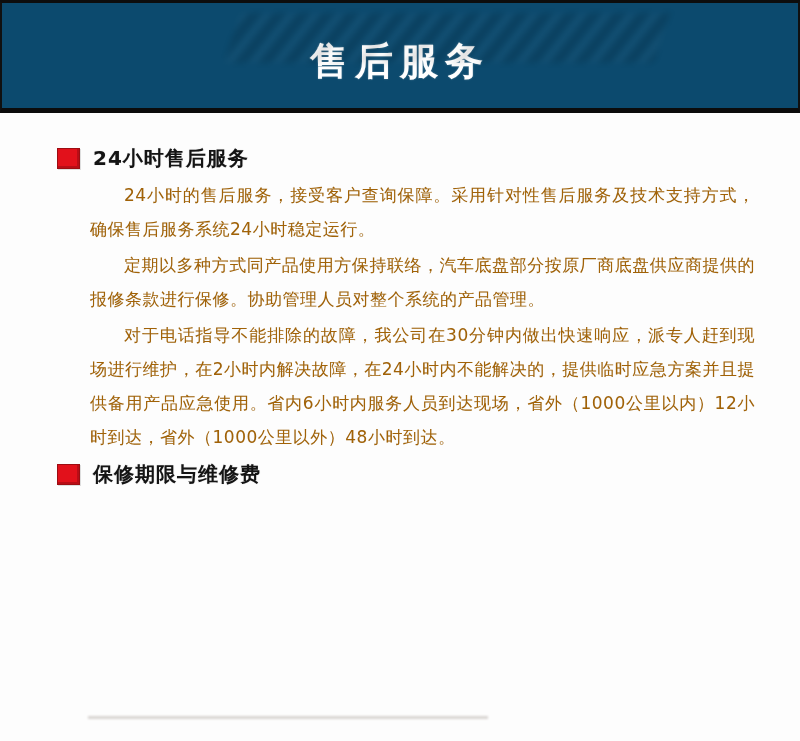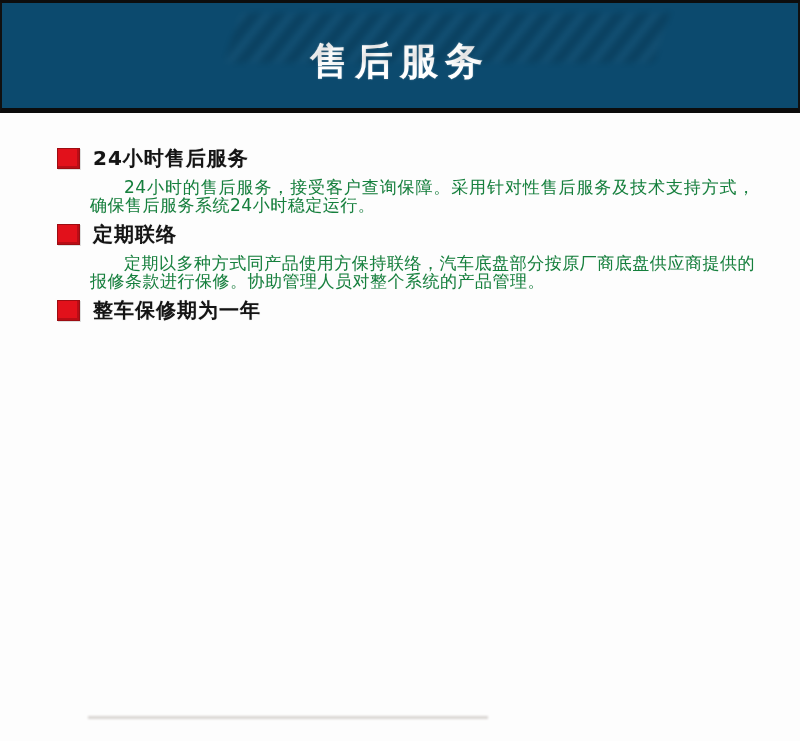--- a/index.html
+++ b/index.html
@@ -75,22 +75,22 @@
     font-size: 20px;
     font-weight: 700;
     color: #141414;
     margin: 0;
     letter-spacing: 1px;
     text-shadow: 0 0 1px rgba(0,0,0,0.25);
   }
   .para {
     margin: 0 0 2px 33px;
     font-size: 17px;
-    line-height: 18px;
-    color: #15803d;
+    line-height: 34px;
+    color: #a16207;
     letter-spacing: 0.5px;
     text-align: justify;
     text-indent: 34px;
     text-shadow: 0 0 1px rgba(0,0,0,0.08);
   }
 
   
   .scan-artifact {
     position: absolute;
     left: 88px; top: 716px;
@@ -114,33 +114,30 @@
 
     <div class="section">
       <div class="section-header">
         <span class="bullet"></span>
         <h2 class="section-heading">24小时售后服务</h2>
       </div>
       <p class="para">24小时的售后服务，接受客户查询保障。采用针对性售后服务及技术支持方式，确保售后服务系统24小时稳定运行。</p>
     </div>
 
     <div class="section">
-      <div class="section-header">
-        <span class="bullet"></span>
-        <h2 class="section-heading">定期联络</h2>
-      </div>
       <p class="para">定期以多种方式同产品使用方保持联络，汽车底盘部分按原厂商底盘供应商提供的报修条款进行保修。协助管理人员对整个系统的产品管理。</p>
     </div>
 
     <div class="section">
+      <p class="para">对于电话指导不能排除的故障，我公司在30分钟内做出快速响应，派专人赶到现场进行维护，在2小时内解决故障，在24小时内不能解决的，提供临时应急方案并且提供备用产品应急使用。省内6小时内服务人员到达现场，省外（1000公里以内）12小时到达，省外（1000公里以外）48小时到达。</p>
     </div>
 
     <div class="section">
       <div class="section-header">
         <span class="bullet"></span>
-        <h2 class="section-heading">整车保修期为一年</h2>
+        <h2 class="section-heading">保修期限与维修费</h2>
       </div>
     </div>
 
   </div>
 
   <div class="scan-artifact"></div>
 </div>
 
 </body></html>

